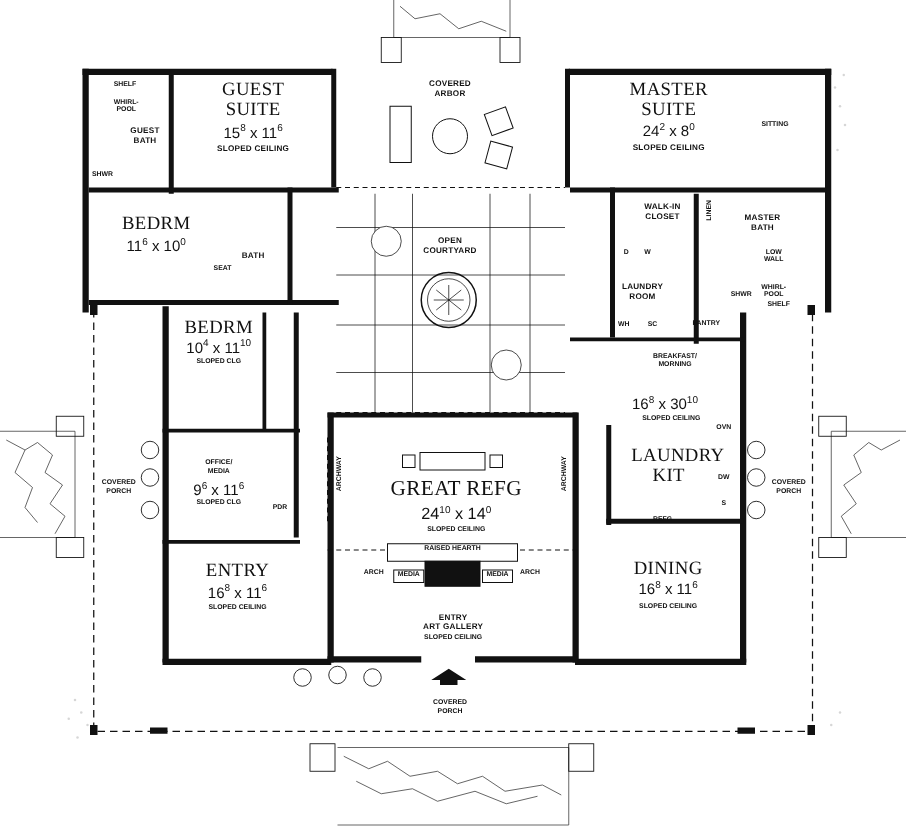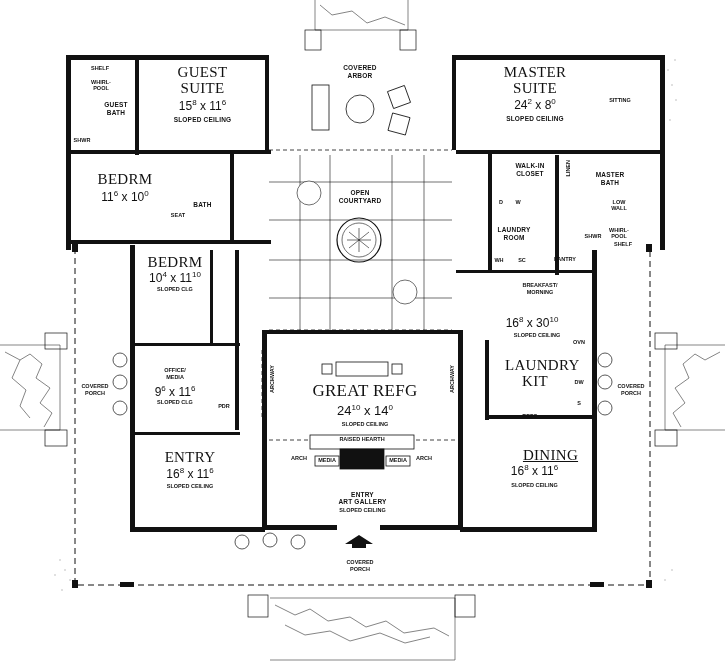--- a/index.html
+++ b/index.html
@@ -278,21 +278,21 @@
 <div class="lbl xs" style="left:575px;top:401px;width:8px;">S</div>
 <div class="lbl xs" style="left:520px;top:414px;width:20px;">REFG</div>
 
 <div class="room" style="left:145px;top:450px;width:90px;">
   <div class="lbl big" style="left:0;top:0;width:90px;">ENTRY</div>
   <div class="lbl dim" style="left:0;top:17px;width:90px;"><span>16</span><sup>8</sup> x <span>11</span><sup>6</sup></div>
   <div class="lbl xs" style="left:0;top:34px;width:90px;">SLOPED CEILING</div>
 </div>
 
 <div class="room" style="left:492px;top:448px;width:85px;">
-  <div class="lbl big" style="left:16px;top:0;width:85px;text-decoration:underline;">DINING</div>
+  <div class="lbl big" style="left:0;top:0;width:85px;">DINING</div>
   <div class="lbl dim" style="left:0;top:16px;width:85px;"><span>16</span><sup>8</sup> x <span>11</span><sup>6</sup></div>
   <div class="lbl xs" style="left:0;top:35px;width:85px;">SLOPED CEILING</div>
 </div>
 
 <div class="room" style="left:320px;top:492px;width:90px;">
   <div class="lbl sm" style="left:0;top:0;width:85px;">ENTRY</div>
   <div class="lbl sm" style="left:0;top:7px;width:85px;">ART GALLERY</div>
   <div class="lbl xs" style="left:0;top:16px;width:85px;">SLOPED CEILING</div>
 </div>
 

